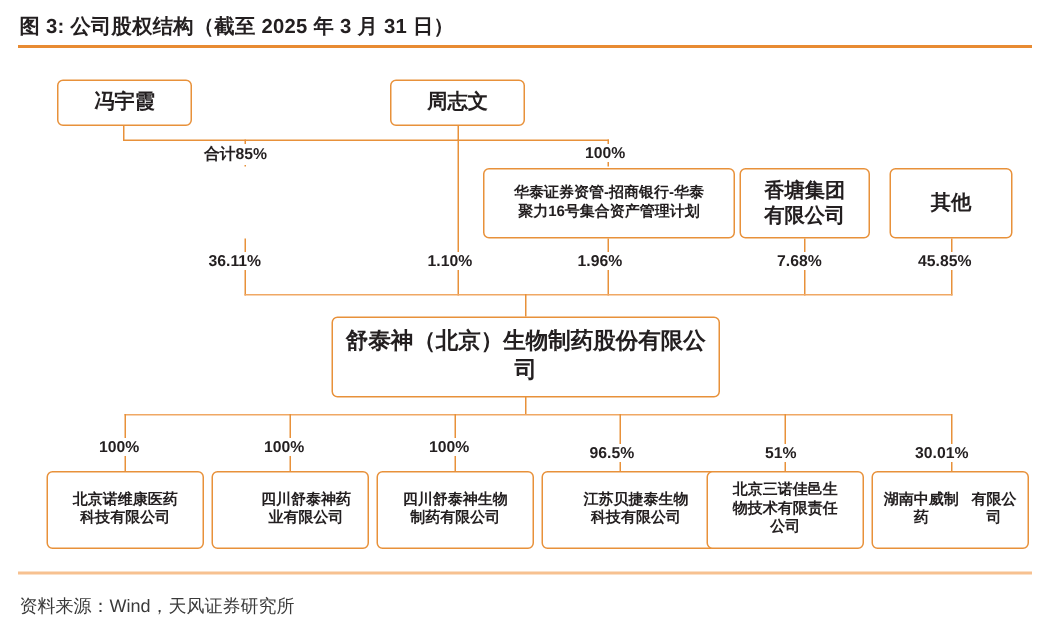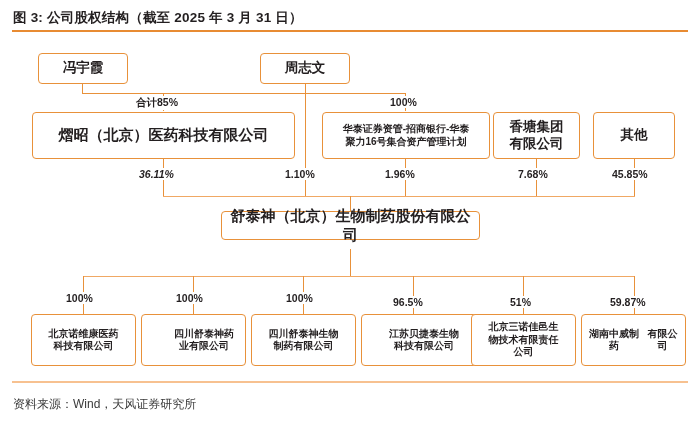--- a/index.html
+++ b/index.html
@@ -130,67 +130,66 @@
 
     <div class="ln v" style="left:163px; top:93px; height:18px;"></div>
     <div class="pct" style="left:134px; top:96px;">合计85%</div>
 
     <div class="ln v" style="left:305px; top:84px; height:113px;"></div>
 
     <div class="ln h" style="left:305px; top:93px; width:101px;"></div>
     <div class="ln v" style="left:405px; top:93px; height:18px;"></div>
     <div class="pct" style="left:388px; top:96px;">100%</div>
 
-    <div class="node lg" style="left:32px; top:112px; width:263px; height:47px;">熠昭（北京）医药科技有限公司</div>
 
     <div class="node sm" style="left:322px; top:112px; width:168px; height:47px; flex-direction:column;">
       <span>华泰证券资管-招商银行-华泰</span>
       <span>聚力16号集合资产管理计划</span>
     </div>
 
     <div class="node md" style="left:493px; top:112px; width:87px; height:47px; flex-direction:column;">
       <span>香塘集团</span>
       <span>有限公司</span>
     </div>
 
     <div class="node md" style="left:593px; top:112px; width:82px; height:47px;">其他</div>
 
     <div class="ln v" style="left:163px; top:159px; height:38px;"></div>
     <div class="ln v" style="left:405px; top:159px; height:38px;"></div>
     <div class="ln v" style="left:536px; top:159px; height:38px;"></div>
     <div class="ln v" style="left:634px; top:159px; height:38px;"></div>
 
-    <div class="pct" style="left:137px; top:168px;font-style:italic;">36.11%</div>
+    <div class="pct" style="left:137px; top:168px;">36.11%</div>
     <div class="pct" style="left:283px; top:168px;">1.10%</div>
     <div class="pct" style="left:383px; top:168px;">1.96%</div>
     <div class="pct" style="left:516px; top:168px;">7.68%</div>
     <div class="pct" style="left:610px; top:168px;">45.85%</div>
 
     <div class="ln h pale" style="left:163px; top:196px; width:472px;"></div>
 
     <div class="ln v" style="left:350px; top:196px; height:15px;"></div>
 
-    <div class="node lg" style="left:221px; top:211px; width:259px; height:29px;">舒泰神（北京）生物制药股份有限公司</div>
+    <div class="node lg" style="left:221px; top:211px; width:259px; height:54px;">舒泰神（北京）生物制药股份有限公司</div>
 
     <div class="ln v" style="left:350px; top:249px; height:27px;"></div>
     <div class="ln h pale" style="left:83px; top:276px; width:551px;"></div>
 
     <div class="ln v" style="left:83px;  top:276px; height:38px;"></div>
     <div class="ln v" style="left:193px; top:276px; height:38px;"></div>
     <div class="ln v" style="left:303px; top:276px; height:38px;"></div>
     <div class="ln v" style="left:413px; top:276px; height:38px;"></div>
     <div class="ln v" style="left:523px; top:276px; height:38px;"></div>
     <div class="ln v" style="left:634px; top:276px; height:38px;"></div>
 
     <div class="pct" style="left:64px;  top:292px;">100%</div>
     <div class="pct" style="left:174px; top:292px;">100%</div>
     <div class="pct" style="left:284px; top:292px;">100%</div>
     <div class="pct" style="left:391px; top:296px;">96.5%</div>
     <div class="pct" style="left:508px; top:296px;">51%</div>
-    <div class="pct" style="left:608px; top:296px;">59.87%</div>
+    <div class="pct" style="left:608px; top:296px;">30.01%</div>
 
     <div class="node xs" style="left:31px; top:314px; width:105px; height:52px; flex-direction:column;">
       <span>北京诺维康医药</span>
       <span>科技有限公司</span>
     </div>
 
     <div class="node xs" style="left:141px; top:314px; width:105px; height:52px; flex-direction:column;padding-left:24px;">
       <span>四川舒泰神药</span>
       <span>业有限公司</span>
     </div>

